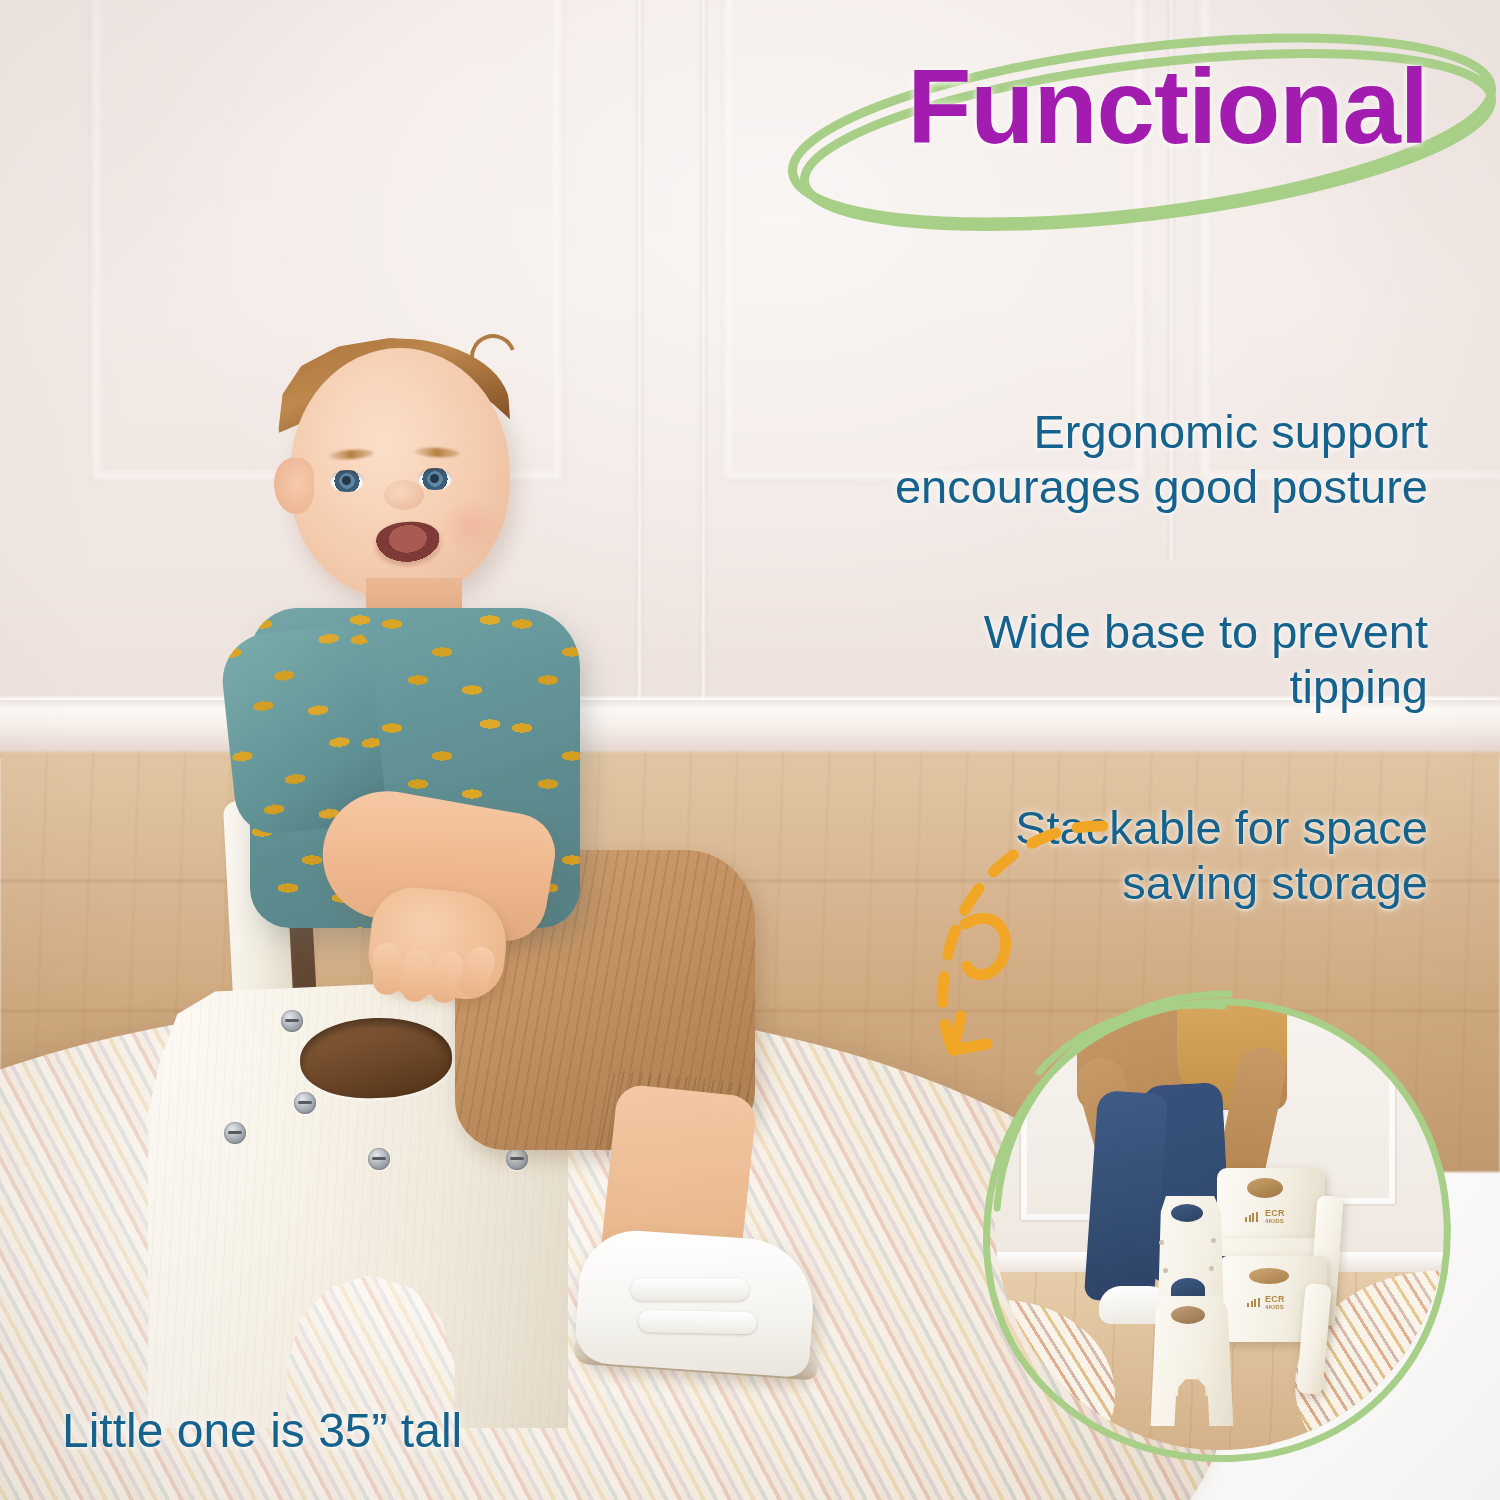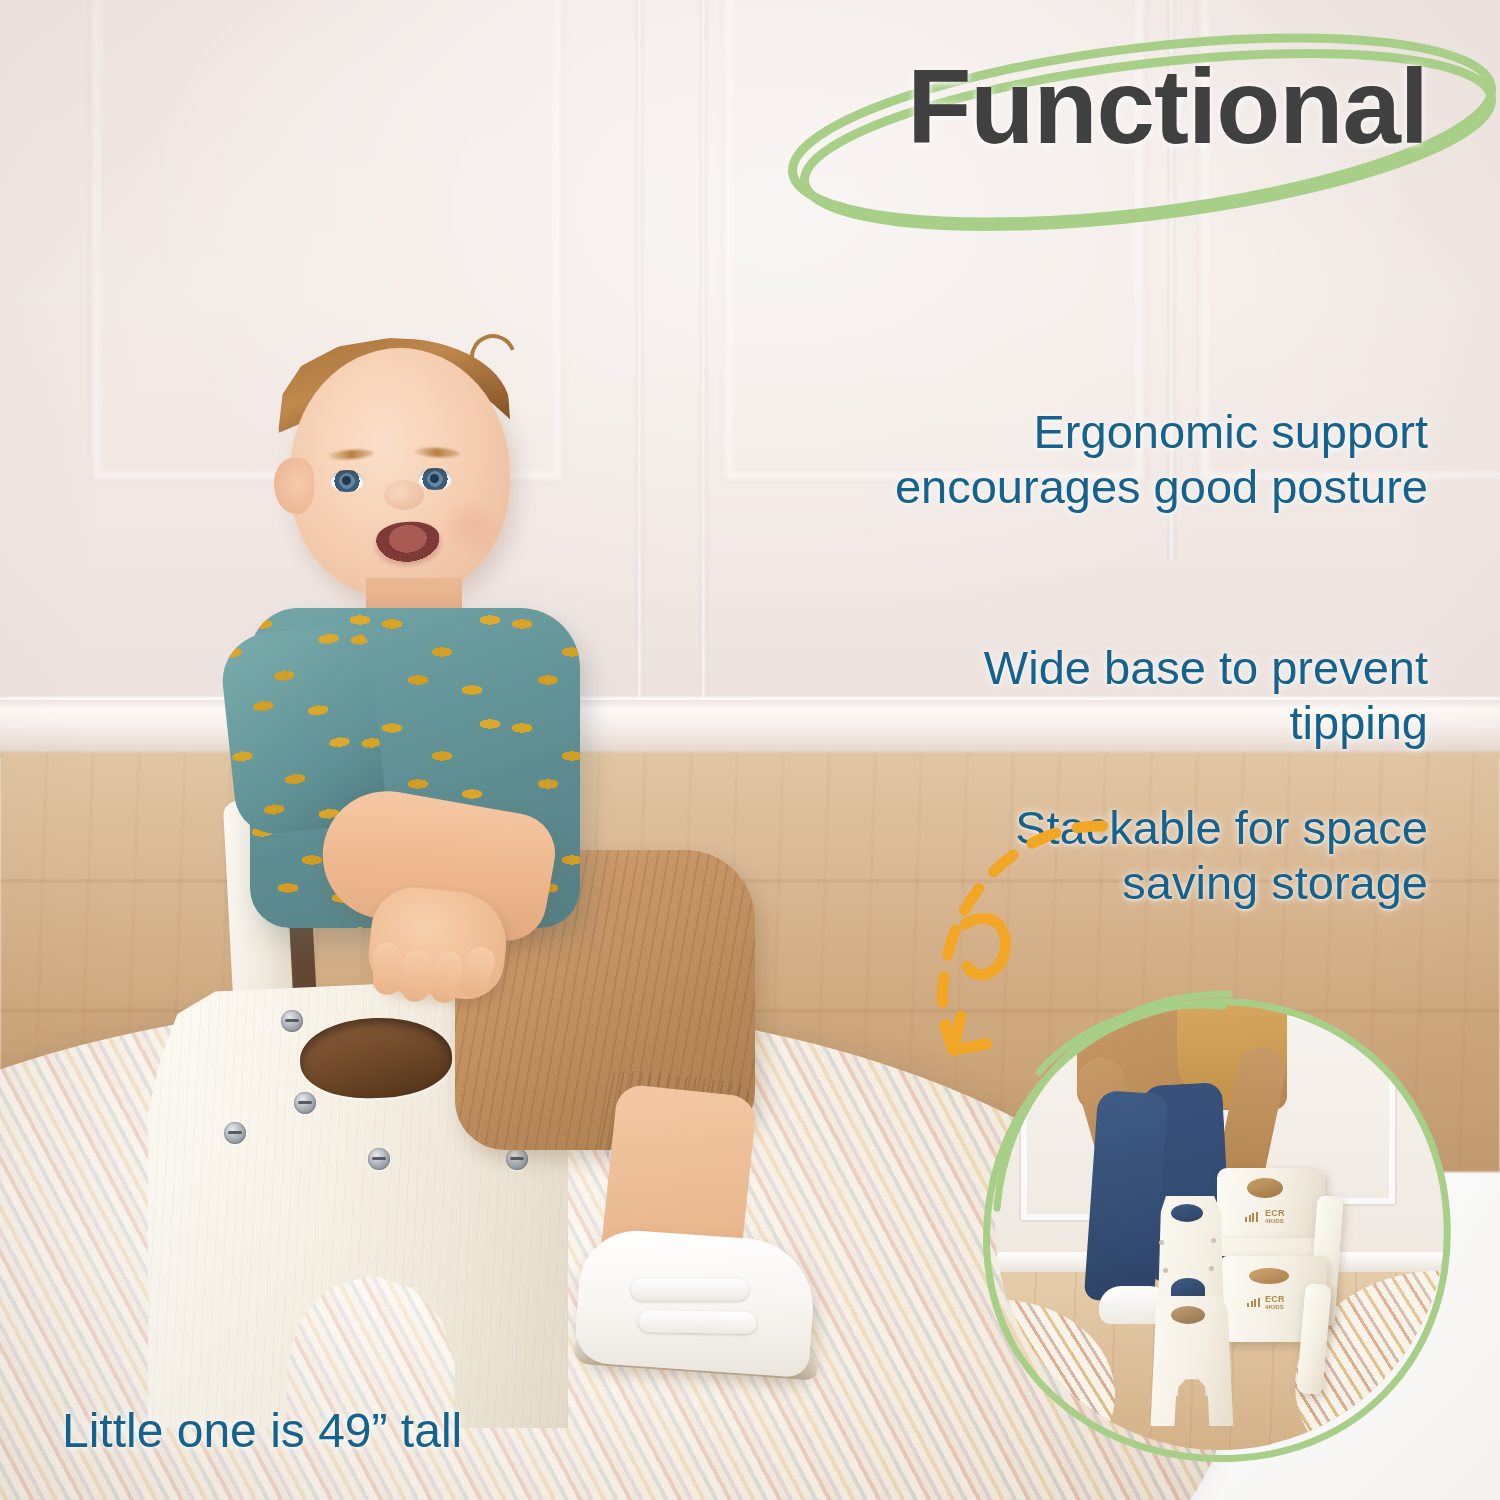--- a/index.html
+++ b/index.html
@@ -239,34 +239,34 @@
     border-radius:26px 30px 16px 22px; transform:rotate(4deg);
   }
   .velcro { position:absolute; width:118px; height:22px; border-radius:11px;
     background:linear-gradient(180deg,#ffffff,#eceae4); box-shadow:0 1px 3px rgba(140,120,95,.4); }
 
   
   .title {
     position:absolute; right:72px; top:56px; width:830px;
     text-align:right; z-index:20;
     font-weight:bold; font-size:105px; line-height:.98;
-    color:#404040; letter-spacing:-1px;
+    color:#a21caf; letter-spacing:-1px;
     text-shadow:0 0 10px rgba(255,255,255,.75), 0 2px 5px rgba(255,255,255,.6);
   }
   .title .l2 { display:block; }
 
   .swoosh { position:absolute; left:770px; top:28px; width:740px; height:210px; z-index:19; pointer-events:none; }
 
   .feature {
     position:absolute; right:72px; text-align:right; z-index:20;
     color:#15628d; font-size:47px; line-height:1.18; font-weight:normal;
     text-shadow:0 0 9px rgba(255,255,255,.85), 0 1px 3px rgba(255,255,255,.7);
   }
   #feat-0 { top:404px; width:640px; }
-  #feat-1 { top:604px; width:480px;margin-top:36px; }
+  #feat-1 { top:604px; width:480px; }
   #feat-2 { top:800px; width:420px; }
 
   .caption {
     position:absolute; left:62px; bottom:42px; z-index:22;
     color:#15628d; font-size:48px; font-weight:normal;
     text-shadow:0 0 10px rgba(255,255,255,.9), 0 1px 3px rgba(255,255,255,.75);
   }
 
   .arrow-svg { position:absolute; left:905px; top:800px; width:210px; height:290px; z-index:21; }
 
@@ -493,16 +493,16 @@
 
     <svg class="inset-circle" viewBox="0 0 530 520">
       <g fill="none" stroke="#a8cf87" stroke-width="7" stroke-linecap="round">
         <path d="M258 30 C118 38, 26 150, 34 282 C42 414, 158 494, 286 486 C414 478, 500 376, 494 248 C488 120, 392 26, 258 30"></path>
         <path d="M276 22 C150 20, 54 112, 44 236"></path>
         <path d="M270 34 C196 28, 128 52, 86 100"></path>
       </g>
     </svg>
   </div>
 
-  <div class="caption">Little one is 49” tall</div>
+  <div class="caption">Little one is 35” tall</div>
 
   <div class="vignette"></div>
 </div>
 
 </body></html>

